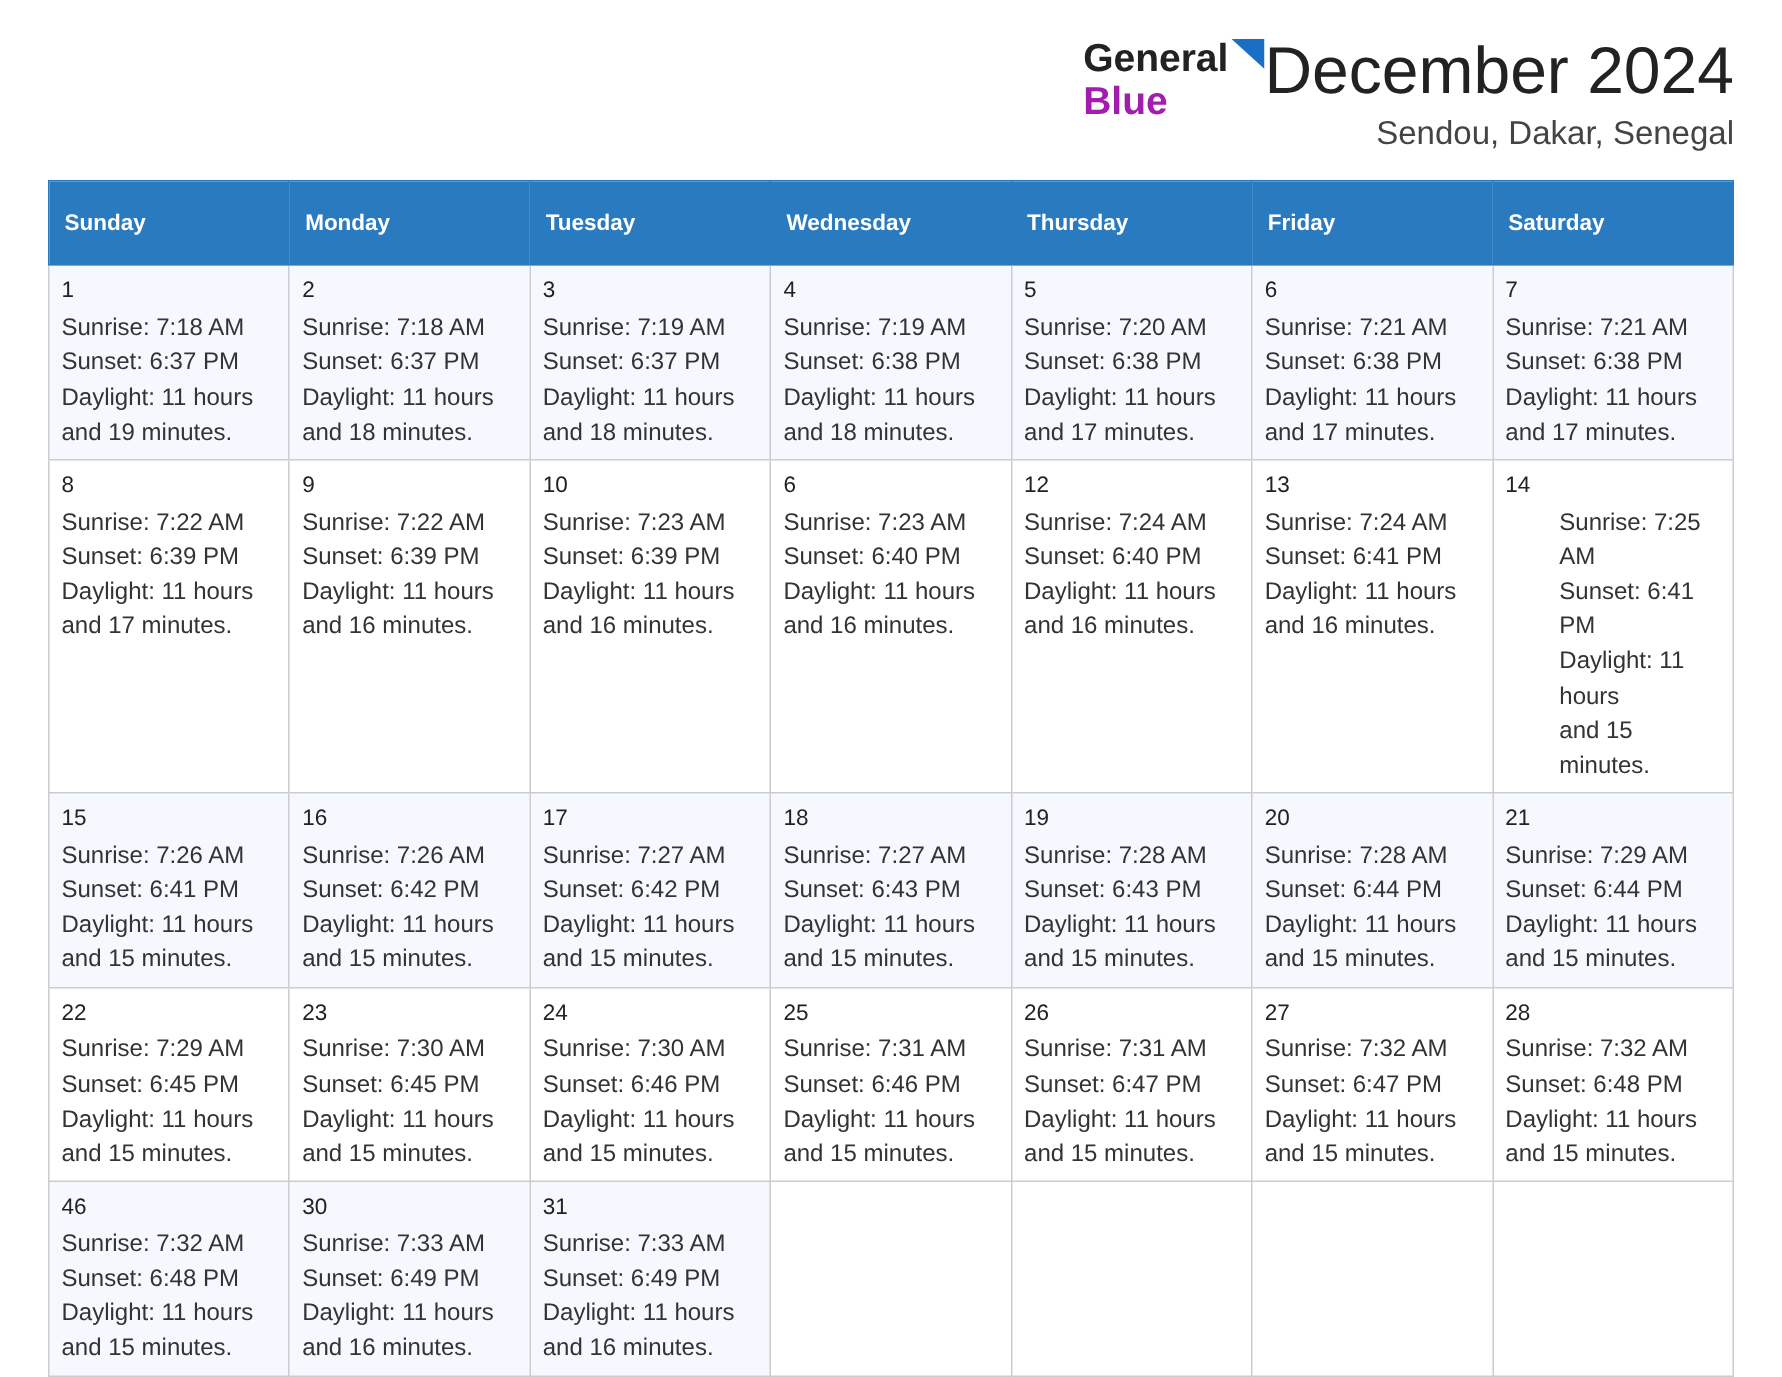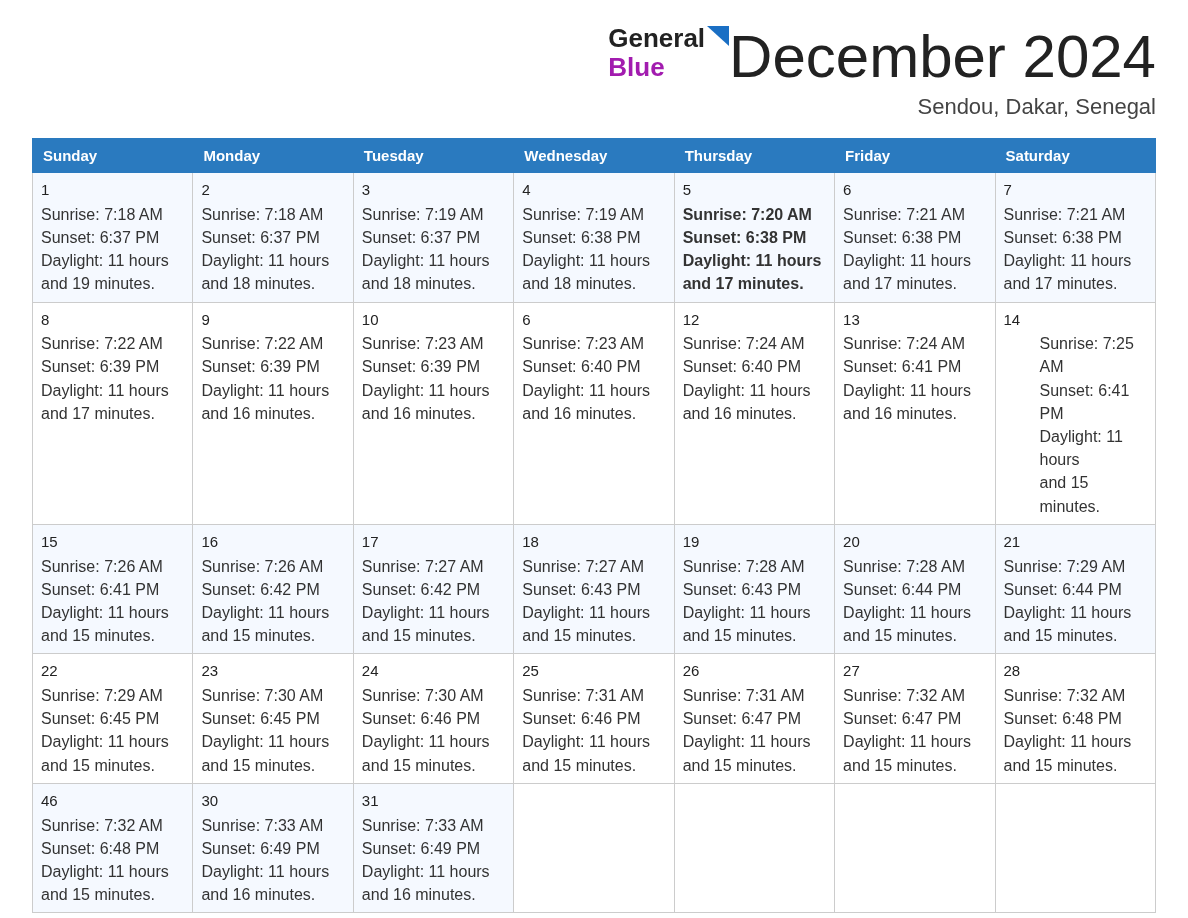--- a/index.html
+++ b/index.html
@@ -35,41 +35,41 @@
       line-height: 1.1;
     }
     .logo-line {
       display: flex;
       align-items: center;
     }
     .title-block {
       text-align: right;
     }
     .title-main {
-      font-size: 60px;
+      font-size: 44px;
       font-weight: normal;
       color: #222;
       line-height: 1.1;
     }
     .title-sub {
       font-size: 22px;
       color: #444;
       margin-top: 4px;
     }
     table {
       width: 100%;
       border-collapse: collapse;
       table-layout: fixed;
     }
     thead tr th {
       background-color: #2a7abf;
       color: #fff;
       font-size: 15px;
       font-weight: bold;
-      padding: 8px 10px;
+      padding: 19px 10px;
       text-align: left;
       border: 1px solid #2a7abf;
     }
     tbody tr td {
       border: 1px solid #ccc;
       vertical-align: top;
       padding: 6px 8px;
       font-size: 13px;
       color: #222;
       line-height: 1.45;
@@ -158,21 +158,21 @@
         </td>
         <td>
           <span class="day-number">4</span>
           <div class="day-info" style="white-space: pre-line;">Sunrise: 7:19 AM
 Sunset: 6:38 PM
 Daylight: 11 hours
 and 18 minutes.</div>
         </td>
         <td>
           <span class="day-number">5</span>
-          <div class="day-info" style="white-space: pre-line; font-weight: bold;">Sunrise: 7:20 AM
+          <div class="day-info" style="white-space: pre-line;">Sunrise: 7:20 AM
 Sunset: 6:38 PM
 Daylight: 11 hours
 and 17 minutes.</div>
         </td>
         <td>
           <span class="day-number">6</span>
           <div class="day-info" style="white-space: pre-line;">Sunrise: 7:21 AM
 Sunset: 6:38 PM
 Daylight: 11 hours
 and 17 minutes.</div>

